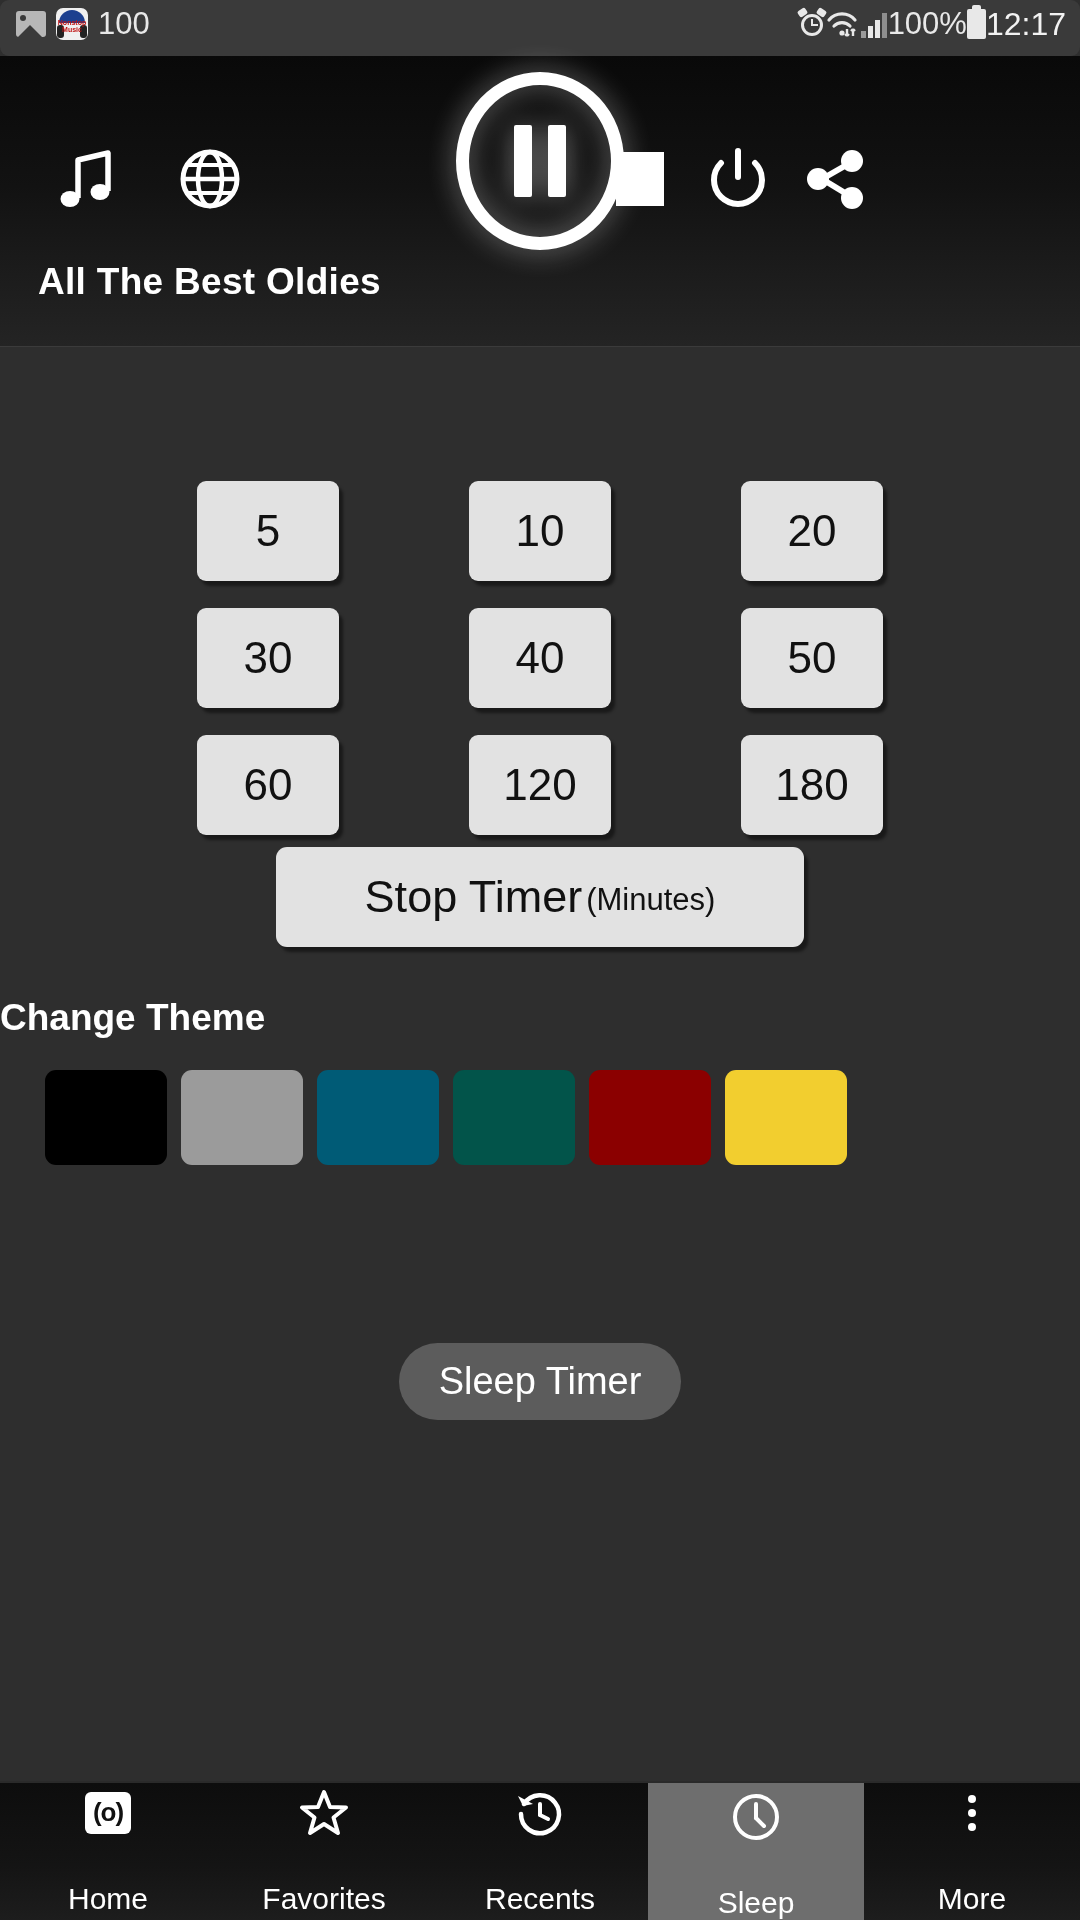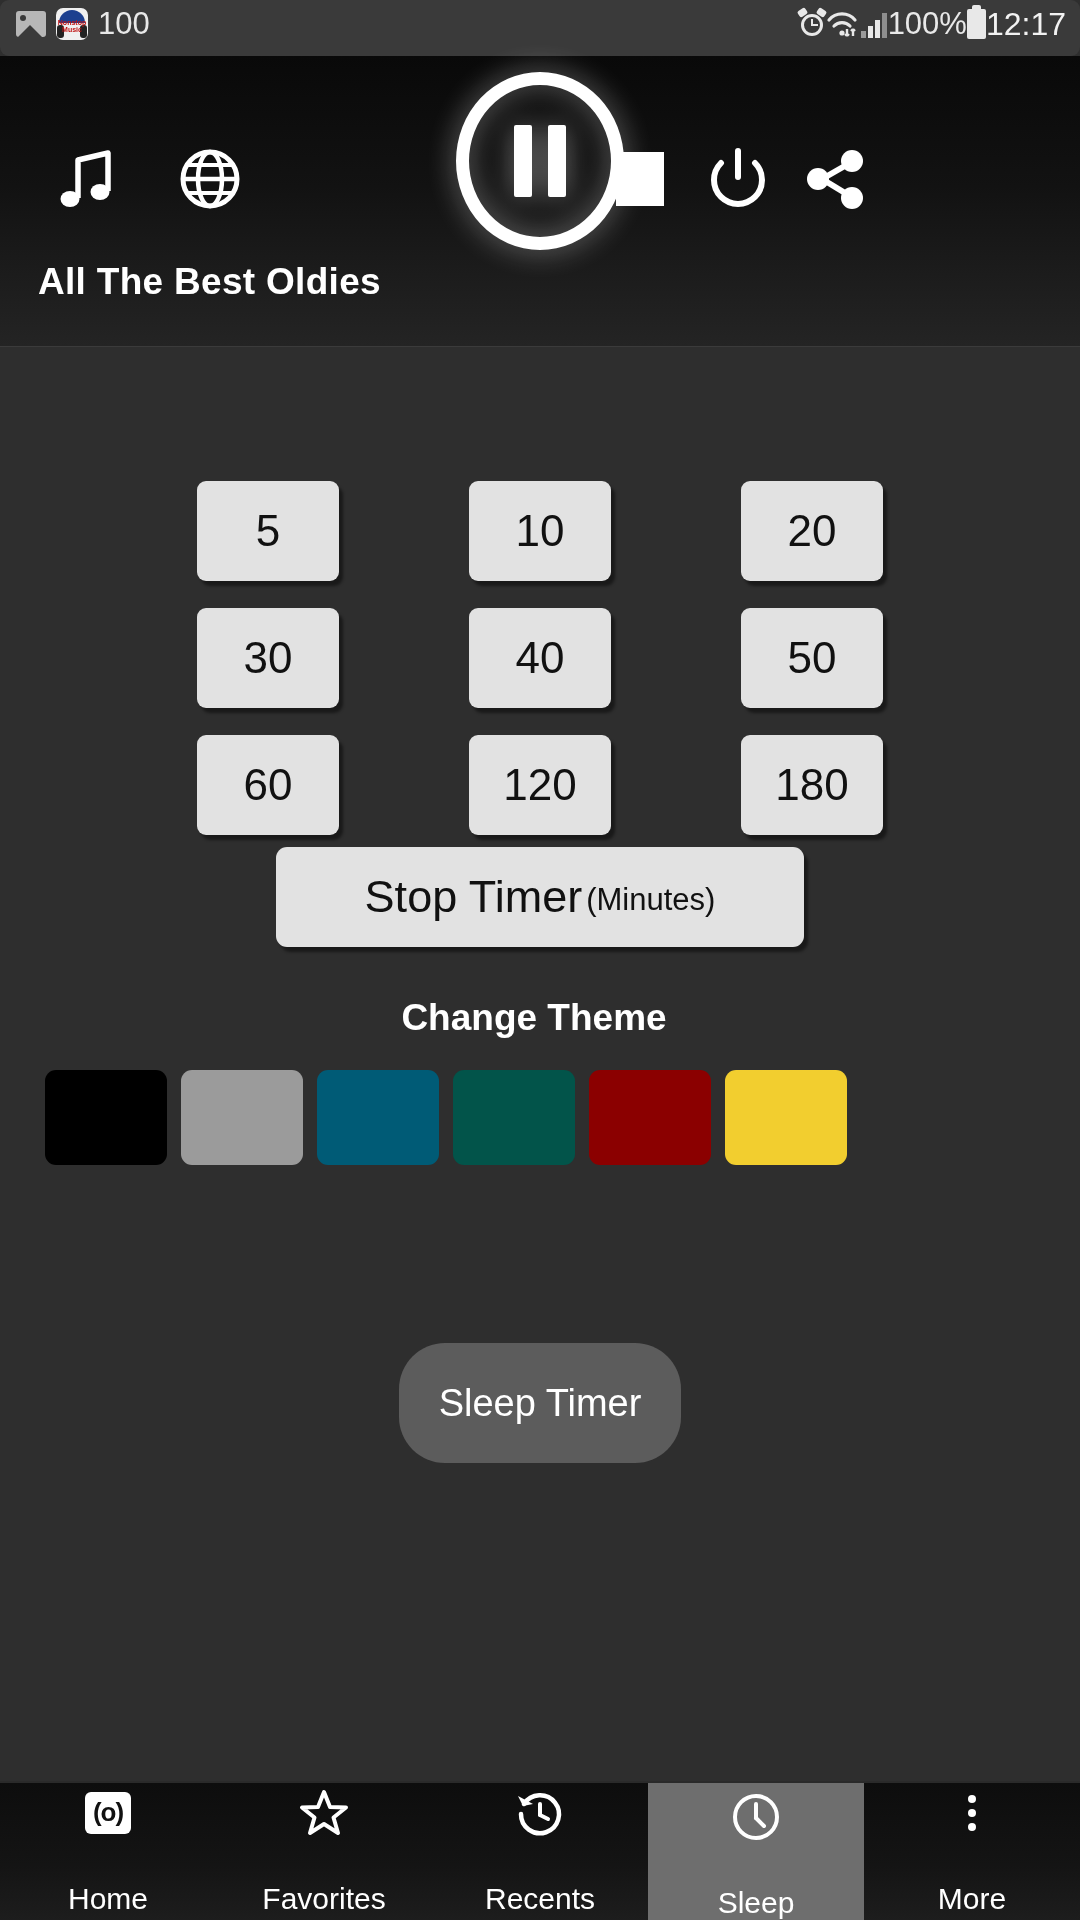--- a/index.html
+++ b/index.html
@@ -276,21 +276,21 @@
     gap: 4px;
     padding: 12px;
   }
   .stop-main { font-size: 45px; }
   .stop-sub  { font-size: 31px; position: relative; top: 3px; }
 
   .theme-title {
     position: absolute;
     top: 650px;
     left: 0; right: 12px;
-    text-align: center;
+    text-align: left;
     color: #ffffff;
     font-size: 37px;
     font-weight: bold;
   }
   .swatches {
     position: absolute;
     top: 723px;
     left: 45px;
     display: flex;
     gap: 14px;
@@ -301,21 +301,21 @@
     border-radius: 11px;
     cursor: pointer;
   }
 
   .sleep-timer-btn {
     position: absolute;
     top: 996px;
     left: 50%;
     transform: translateX(-50%);
     width: 282px;
-    height: 120px;
+    height: 77px;
     border-radius: 46px;
     background: #5c5c5c;
     border: none;
     color: #ffffff;
     font-size: 38px;
     font-family: "Liberation Sans", sans-serif;
     cursor: pointer;
     display: flex;
     align-items: center;
     justify-content: center;

